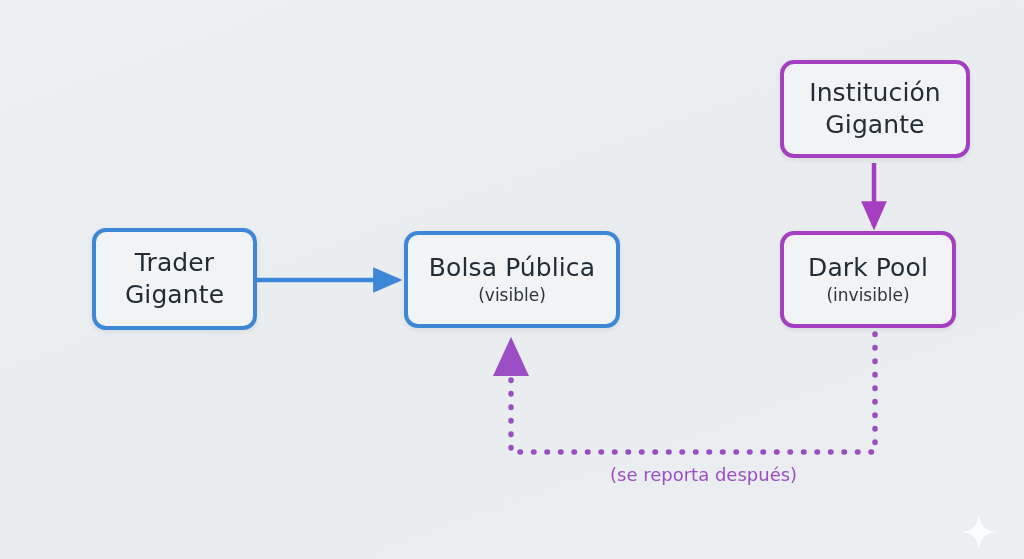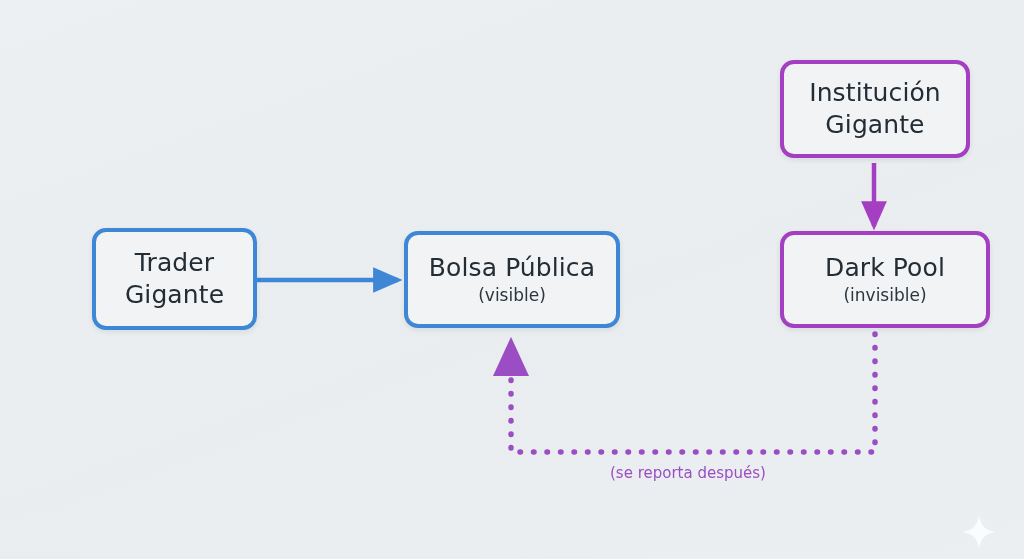--- a/index.html
+++ b/index.html
@@ -51,25 +51,25 @@
   .node-sub {
     font-size: 17px;
     line-height: 21px;
     color: #2c363f;
     text-align: center;
     margin-top: 2px;
   }
   #node-trader { left: 60px; top: 228px; width: 165px; height: 102px; margin-left: 32px; }
   #node-bolsa  { left: 404px; top: 231px; width: 216px; height: 97px; }
   #node-inst   { left: 780px; top: 60px;  width: 190px; height: 98px; }
-  #node-dark   { left: 780px; top: 231px; width: 210px; height: 97px; }
+  #node-dark   { left: 780px; top: 231px; width: 176px; height: 97px; }
 
   .edge-caption {
     position: absolute;
-    font-size: 15px;
+    font-size: 18px;
     color: #9b4ec4;
     white-space: nowrap;
     left: 610px;
     top: 464px;
   }
   .sparkle {
     position: absolute;
     left: 962px;
     top: 515px;
     width: 34px;

